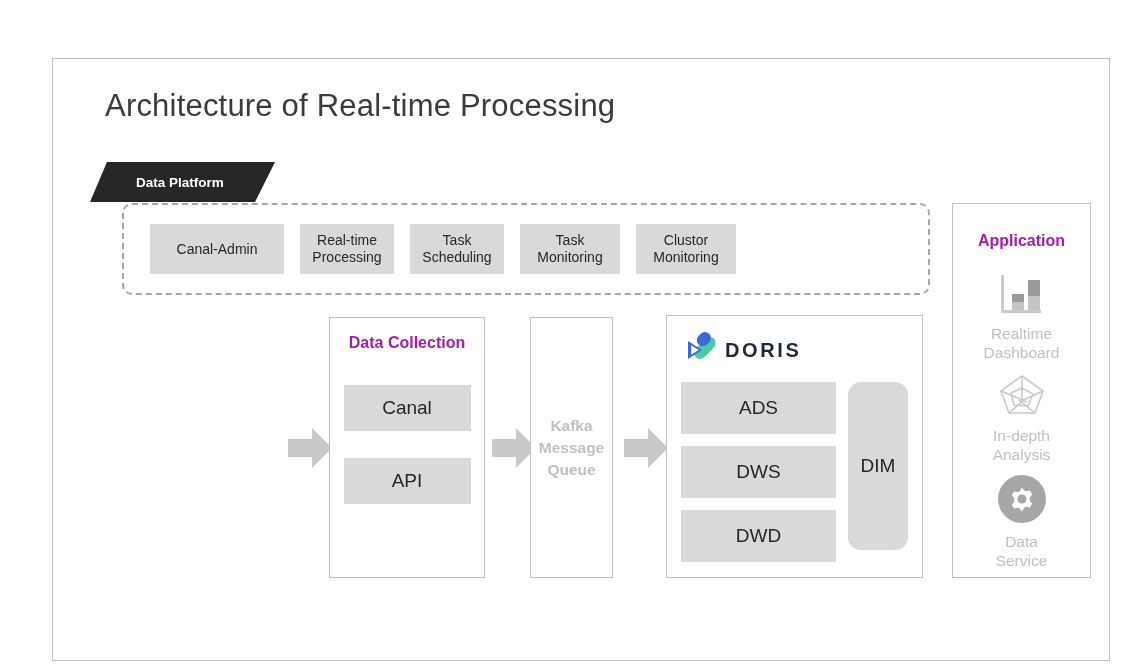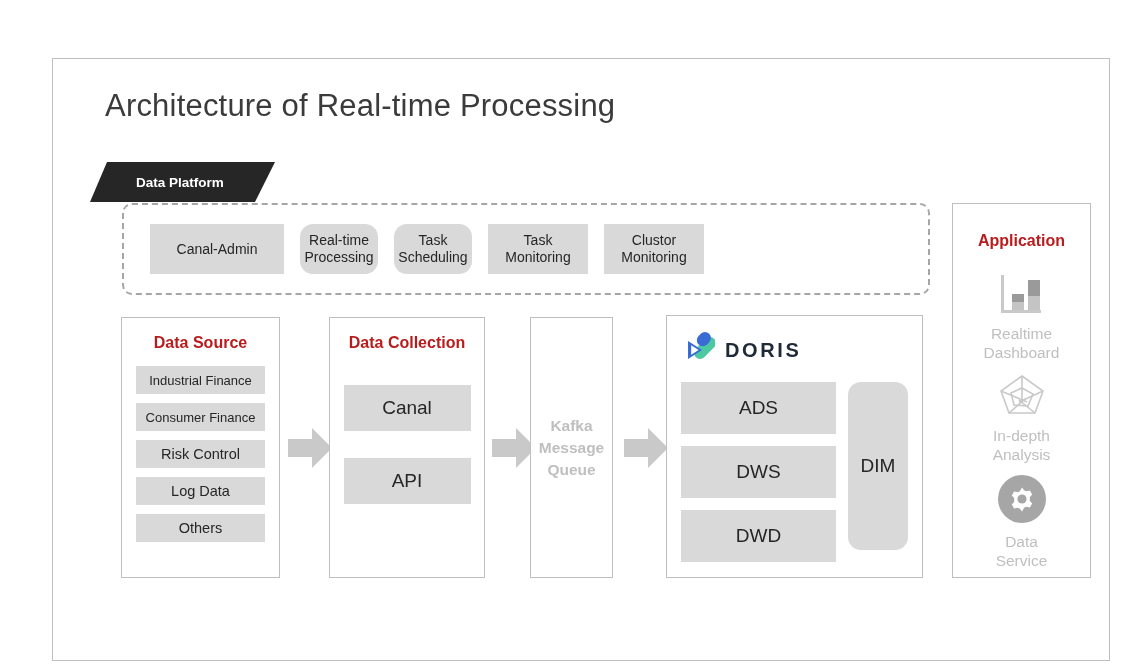--- a/index.html
+++ b/index.html
@@ -84,32 +84,32 @@
     text-align: center;
     display: flex;
     align-items: center;
     justify-content: center;
     height: 50px;
     padding: 0 8px;
     box-sizing: border-box;
     flex: 0 0 auto;
   }
   .platform-tile.w1 { width: 134px; }
-  .platform-tile.w2 { width: 78px; border-radius: 13px; }
+  .platform-tile.w2 { width: 94px; }
   .platform-tile.w3 { width: 100px; }
 
   
   .panel {
     position: absolute;
     border: 1px solid #bfbfbf;
     background: #ffffff;
     box-sizing: border-box;
   }
   .panel-heading {
-    color: #b91c1c;
+    color: #a21caf;
     font-weight: bold;
     font-size: 16px;
     text-align: center;
     margin-top: 16px;
   }
   .chip {
     background: #d9d9d9;
     color: #262626;
     text-align: center;
     display: flex;
@@ -300,30 +300,20 @@
     <svg viewBox="0 0 44 40" width="44" height="40" aria-hidden="true">
       <polygon points="0,11 24,11 24,0 44,20 24,40 24,29 0,29" fill="#c9c9c9"></polygon>
     </svg>
   </div>
   <div class="arrow" id="arrow-3">
     <svg viewBox="0 0 44 40" width="44" height="40" aria-hidden="true">
       <polygon points="0,11 24,11 24,0 44,20 24,40 24,29 0,29" fill="#c9c9c9"></polygon>
     </svg>
   </div>
 
-  <div class="panel" id="panel-data-source">
-    <div class="panel-heading">Data Source</div>
-    <div class="chips" id="data-source-chips">
-        <div class="chip small">Industrial Finance</div>
-        <div class="chip small">Consumer Finance</div>
-        <div class="chip">Risk Control</div>
-        <div class="chip">Log Data</div>
-        <div class="chip">Others</div>
-      </div>
-  </div>
 
   <div class="panel" id="panel-data-collection">
     <div class="panel-heading">Data Collection</div>
     <div class="chips" id="data-collection-chips">
         <div class="chip">Canal</div>
         <div class="chip">API</div>
       </div>
   </div>
 
   <div class="panel" id="panel-kafka">

